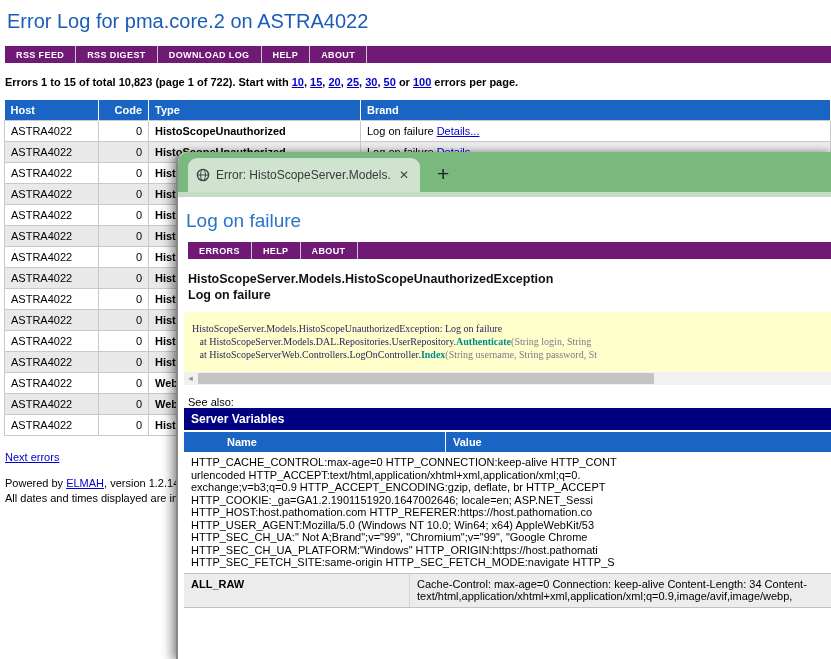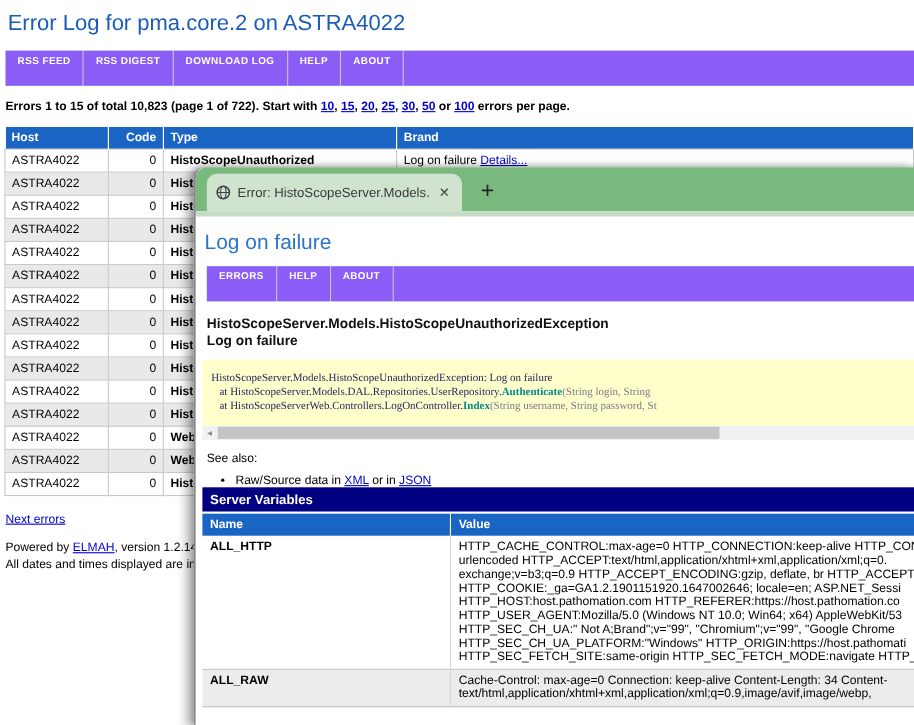--- a/index.html
+++ b/index.html
@@ -9,21 +9,21 @@
     --link-blue:#0000cc; --row-alt:#e9e9e9;
   }
   *{box-sizing:border-box;}
   html,body{margin:0;padding:0;}
   body{width:831px;height:659px;overflow:hidden;position:relative;background:#fff;
        font-family:"Liberation Sans",sans-serif;color:#000;}
   a,.link{color:var(--link-blue);text-decoration:underline;cursor:pointer;}
 
   
   .page-title{font-size:20px;font-weight:normal;color:var(--title-blue);margin:10px 0 0 7px;}
-  .navbar{display:flex;align-items:stretch;background:#8b5cf6;height:32px;margin:13px 0 0 5px;}
+  .navbar{display:flex;align-items:stretch;background:#701a75;height:17px;margin:13px 0 0 5px;}
   .nav-btn{color:#fff;font-size:9px;font-weight:bold;letter-spacing:.4px;
            padding:4px 11px 0 11px;border-right:1px solid #c6c6c6;white-space:nowrap;cursor:default;}
   .pager{font-size:11px;margin:13px 0 0 5px;font-weight:bold;}
   table.errlog{border-collapse:collapse;table-layout:fixed;width:827px;margin:12px 0 0 4px;font-size:11px;}
   table.errlog th{background:var(--header-blue);color:#fff;text-align:left;font-weight:bold;
                   padding:4px 6px;border-right:1px solid #fff;overflow:hidden;white-space:nowrap;}
   table.errlog th.num{text-align:right;}
   table.errlog td{padding:4px 6px;border:1px solid #c9c9c9;overflow:hidden;white-space:nowrap;}
   table.errlog tbody tr:nth-child(even) td{background:var(--row-alt);}
   td.code{text-align:right;}
@@ -57,21 +57,21 @@
   .hscroll .arrow{position:absolute;left:0;top:0;width:13px;height:13px;color:#8f8f8f;
                   font-size:9px;line-height:13px;text-align:center;cursor:default;}
   .hscroll .thumb{position:absolute;left:14px;top:1px;height:11px;width:456px;background:#c4c4c4;}
   .logged-on{font-size:11px;margin:11px 0 0 4px;}
   .see-also{font-size:11px;margin:11px 0 0 4px;}
   ul.raw-list{font-size:11px;margin:8px 0 0 4px;padding-left:26px;}
   .sv-title{background:var(--navy);color:#fff;font-weight:bold;font-size:12px;
             padding:4px 7px;}
   .sv-table{margin-top:2px;font-size:11px;}
   .sv-head{display:flex;background:var(--header-blue);color:#fff;font-weight:bold;}
-  .sv-head .c1{width:226px;padding:4px 7px;border-right:1px solid #fff;}
+  .sv-head .c1{width:226px;padding:4px 7px;border-right:1px solid #fff;margin-left:36px;}
   .sv-head .c2{flex:1;padding:4px 7px;}
   .sv-row{display:flex;border-bottom:1px solid #c2c2c2;}
   .sv-rows .sv-row:nth-child(even){background:#ececec;}
   .sv-row .c1{width:226px;padding:4px 7px;font-weight:bold;border-right:1px solid #d5d5d5;}
   .sv-row .c2{flex:1;padding:4px 7px;white-space:pre;overflow:hidden;line-height:1.14;}
 </style>
 </head>
 <body>
 
 
@@ -252,33 +252,29 @@
     </div>
 
     <div class="codeblock"><div>HistoScopeServer.Models.HistoScopeUnauthorizedException: Log on failure</div><div><span>   at HistoScopeServer.Models.DAL.Repositories.UserRepository.</span><span class="method">Authenticate</span><span class="args">(String login, String </span></div><div><span>   at HistoScopeServerWeb.Controllers.LogOnController.</span><span class="method">Index</span><span class="args">(String username, String password, St</span></div></div>
 
     <div class="hscroll">
       <span class="arrow">◂</span>
       <span class="thumb"></span>
     </div>
 
     <div class="see-also">See also:</div>
-    <ul class="raw-list">
-      <li><span>Raw/Source data in </span><span class="link">XML</span><span> or in </span><span class="link">JSON</span></li>
-    </ul>
 
     <div class="sv-title">Server Variables</div>
     <div class="sv-table">
       <div class="sv-head">
         <div class="c1">Name</div>
         <div class="c2">Value</div>
       </div>
       <div class="sv-rows">
         <div class="sv-row">
-          <div class="c1">ALL_HTTP</div>
           <div class="c2">HTTP_CACHE_CONTROL:max-age=0 HTTP_CONNECTION:keep-alive HTTP_CONT
 urlencoded HTTP_ACCEPT:text/html,application/xhtml+xml,application/xml;q=0.
 exchange;v=b3;q=0.9 HTTP_ACCEPT_ENCODING:gzip, deflate, br HTTP_ACCEPT
 HTTP_COOKIE:_ga=GA1.2.1901151920.1647002646; locale=en; ASP.NET_Sessi
 HTTP_HOST:host.pathomation.com HTTP_REFERER:https://host.pathomation.co
 HTTP_USER_AGENT:Mozilla/5.0 (Windows NT 10.0; Win64; x64) AppleWebKit/53
 HTTP_SEC_CH_UA:" Not A;Brand";v="99", "Chromium";v="99", "Google Chrome
 HTTP_SEC_CH_UA_PLATFORM:"Windows" HTTP_ORIGIN:https://host.pathomati
 HTTP_SEC_FETCH_SITE:same-origin HTTP_SEC_FETCH_MODE:navigate HTTP_S</div>
         </div>

